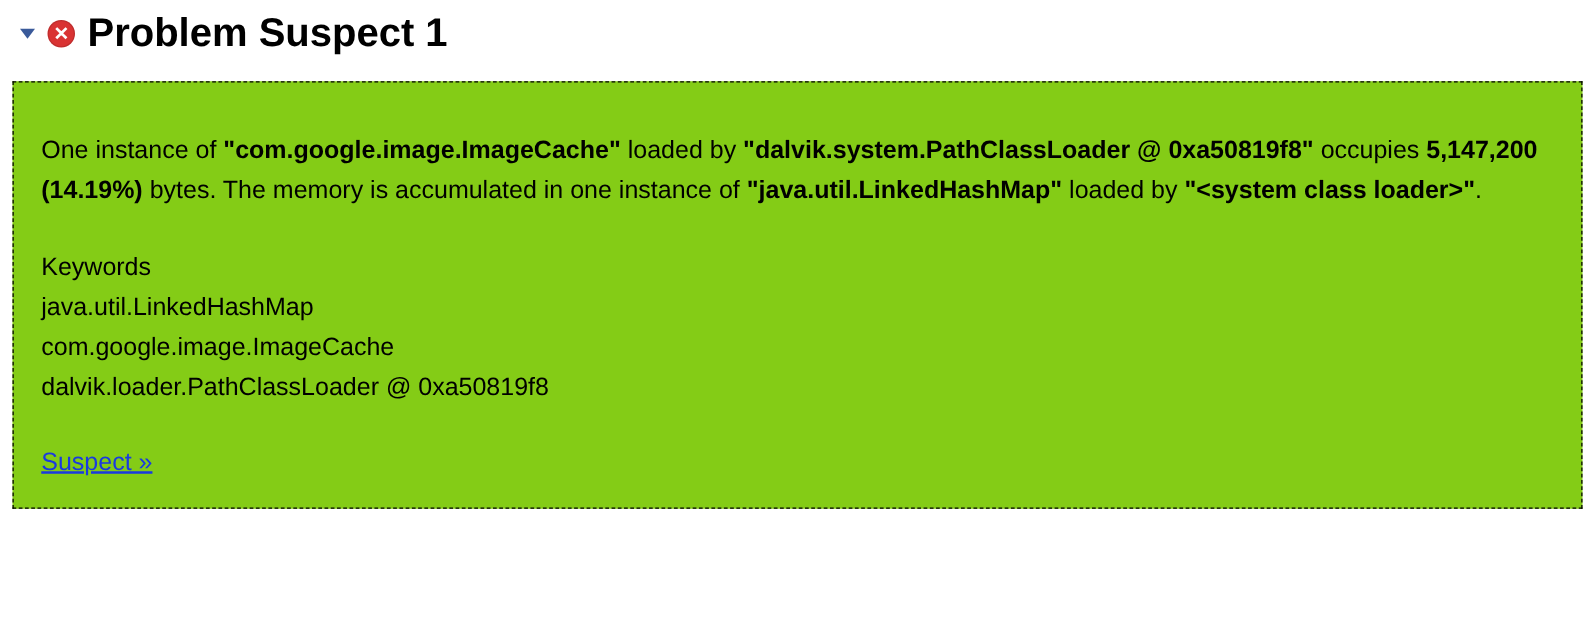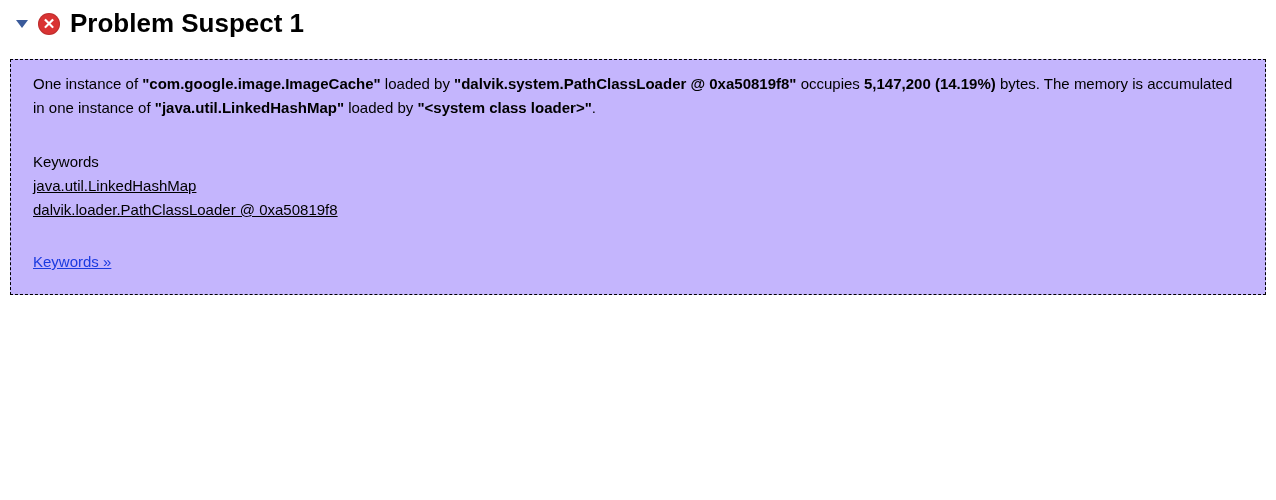--- a/index.html
+++ b/index.html
@@ -36,47 +36,46 @@
       align-items: center;
       justify-content: center;
       color: #fff;
       font-weight: bold;
       font-size: 15px;
       font-family: Arial, sans-serif;
       box-shadow: inset 0 0 0 1px rgba(0,0,0,0.12);
       flex-shrink: 0;
     }
     .title {
-      font-size: 26px;
+      font-size: 32px;
       font-weight: bold;
       color: #000;
     }
     .suspect-box {
       border: 1px dashed #000;
-      background: #c4b5fd;
-      padding: 12px 22px 20px 22px;
-      font-size: 15px;
+      background: #84cc16;
+      padding: 38px 22px 20px 22px;
+      font-size: 20px;
       color: #000;
       line-height: 1.6;
     }
     .description {
       margin-bottom: 30px;
     }
     .bold {
       font-weight: bold;
     }
     .keywords-heading {
       font-weight: normal;
     }
     .keywords-list {
       margin-bottom: 28px;
     }
     .keyword-line {
       display: block;
-      text-decoration: underline;
     }
     .details-link {
       color: #1a3ae0;
       text-decoration: underline;
       cursor: pointer;
     }
   </style>
 </head>
 <body>
 
@@ -88,18 +87,19 @@
 
 <div class="suspect-box">
   <div class="description">
     <span>One instance of </span><span class="bold">"com.google.image.ImageCache"</span><span> loaded by </span><span class="bold">"dalvik.system.PathClassLoader @ 0xa50819f8"</span><span> occupies </span><span class="bold">5,147,200 (14.19%)</span><span> bytes. The memory is accumulated in one instance of </span><span class="bold">"java.util.LinkedHashMap"</span><span> loaded by </span><span class="bold">"&lt;system class loader&gt;"</span><span>.</span>
   </div>
 
   <div>
     <div class="keywords-heading">Keywords</div>
     <div class="keywords-list">
       <span class="keyword-line">java.util.LinkedHashMap</span>
+      <span class="keyword-line">com.google.image.ImageCache</span>
       <span class="keyword-line">dalvik.loader.PathClassLoader @ 0xa50819f8</span>
     </div>
   </div>
 
-  <a class="details-link">Keywords »</a>
+  <a class="details-link">Suspect »</a>
 </div>
 
 </body></html>

